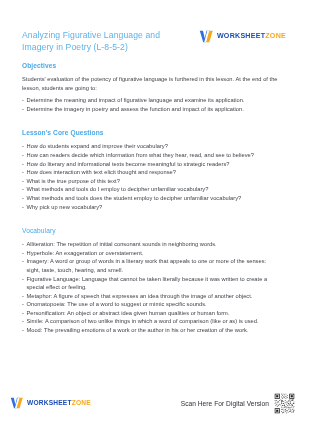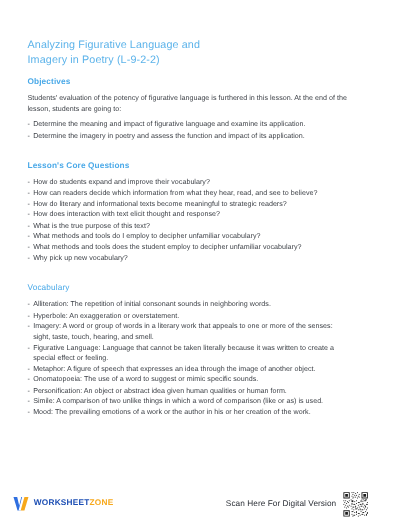--- a/index.html
+++ b/index.html
@@ -144,22 +144,30 @@
     display: block;
     flex: 0 0 auto;
   }
 </style>
 </head>
 <body>
 
 <div class="page">
 
   <div class="header">
-    <h1 class="doc-title">Analyzing Figurative Language and Imagery in Poetry (L-9-2-2)</h1>
-
+    <h1 class="doc-title">Analyzing Figurative Language and Imagery in Poetry (L-8-5-2)</h1>
+
+    <div class="logo logo-header">
+      <svg class="logo-mark" width="15" height="13" viewBox="0 0 30 26" aria-hidden="true">
+        <path d="M1.5 1.5 L8.0 1.5 L11.5 16.5 L15.0 1.5 L21.0 1.5 L14.0 24.5 L8.5 24.5 Z" fill="#2f6fe0"></path>
+        <path d="M16.5 1.5 L21.8 1.5 L15.6 24.5 L10.4 24.5 Z" fill="#ffffff"></path>
+        <path d="M20.5 1.5 L27.5 1.5 L20.5 24.5 L14.0 24.5 Z" fill="#f7a81b"></path>
+      </svg>
+      <span class="logo-text"><span class="w1">WORKSHEET</span><span class="w2">ZONE</span></span>
+    </div>
   </div>
 
   <div class="content">
 
     <div class="section">
       <div class="section-title">Objectives</div>
       <p class="para">Students' evaluation of the potency of figurative language is furthered in this lesson. At the end of the lesson, students are going to:</p>
       <ul class="bullets">
         <li>Determine the meaning and impact of figurative language and examine its application.</li>
         <li>Determine the imagery in poetry and assess the function and impact of its application.</li>

